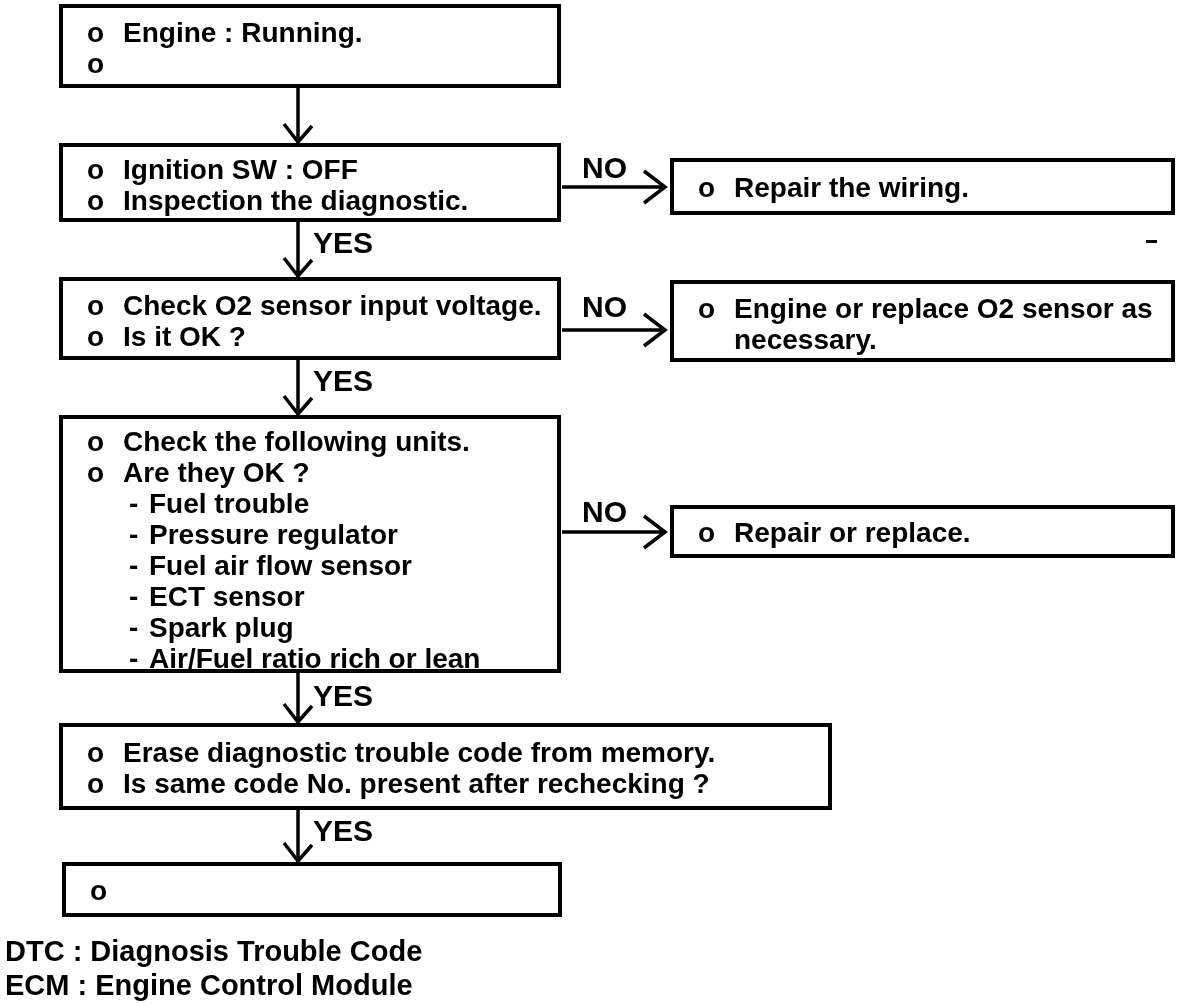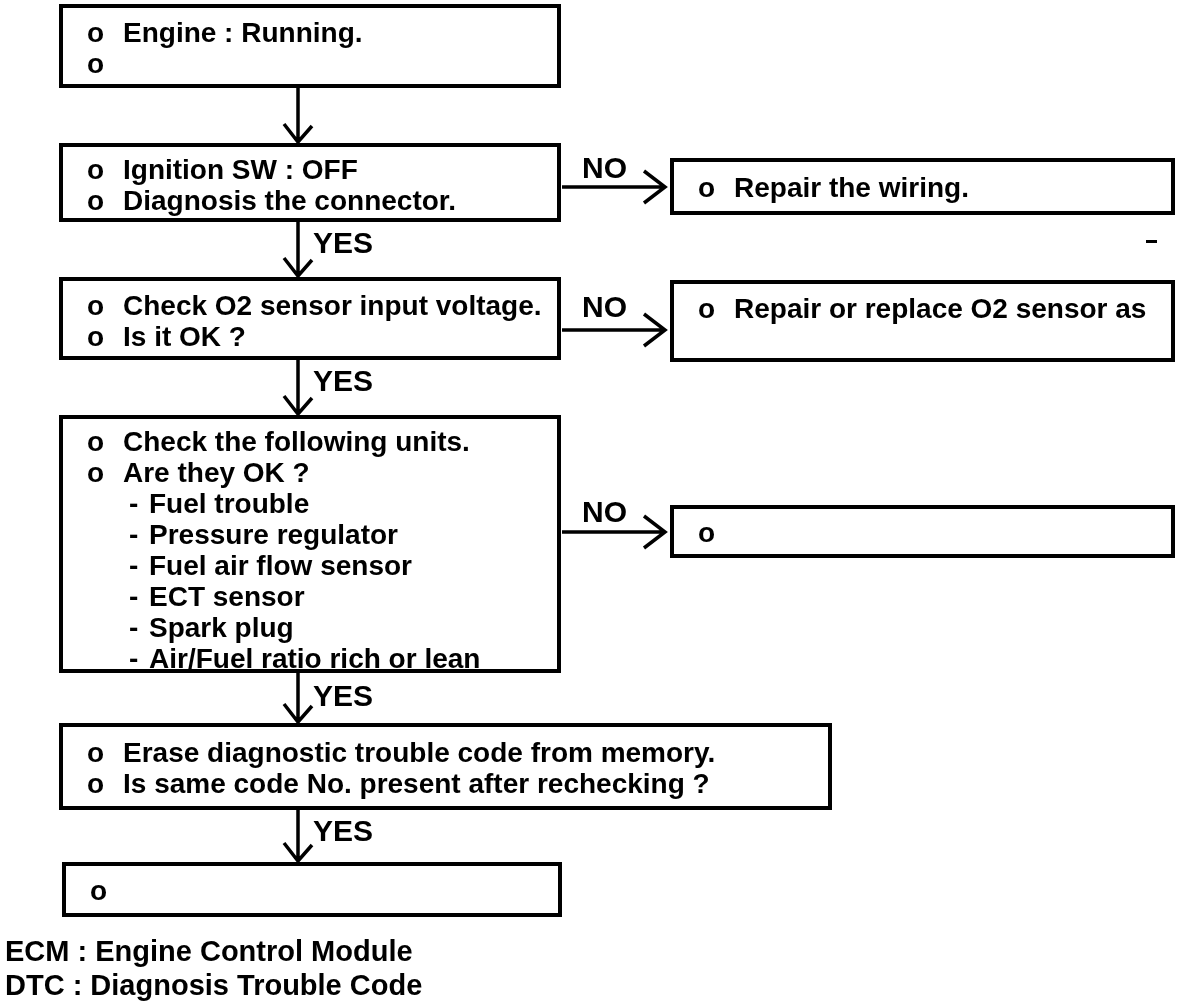--- a/index.html
+++ b/index.html
@@ -74,21 +74,21 @@
     </div>
   </div>
 
   <div class="box" id="b2">
     <div class="line">
       <span class="bullet">o</span>
       <span class="txt">Ignition SW : OFF</span>
     </div>
     <div class="line">
       <span class="bullet">o</span>
-      <span class="txt">Diagnosis the connector.</span>
+      <span class="txt">Inspection the diagnostic.</span>
     </div>
   </div>
 
   <div class="box" id="b3">
     <div class="line">
       <span class="bullet">o</span>
       <span class="txt">Check O2 sensor input voltage.</span>
     </div>
     <div class="line">
       <span class="bullet">o</span>
@@ -151,38 +151,43 @@
   <div class="box" id="r1">
     <div class="line">
       <span class="bullet">o</span>
       <span class="txt">Repair the wiring.</span>
     </div>
   </div>
 
   <div class="box" id="r2">
     <div class="line">
       <span class="bullet">o</span>
-      <span class="txt">Repair or replace O2 sensor as</span>
+      <span class="txt">Engine or replace O2 sensor as</span>
+    </div>
+    <div class="line cont">
+      <span class="bullet"></span>
+      <span class="txt">necessary.</span>
     </div>
   </div>
 
   <div class="box" id="r3">
     <div class="line">
       <span class="bullet">o</span>
+      <span class="txt">Repair or replace.</span>
     </div>
   </div>
 
   <span class="lbl" id="yes1">YES</span>
   <span class="lbl" id="yes2">YES</span>
   <span class="lbl" id="yes3">YES</span>
   <span class="lbl" id="yes4">YES</span>
   <span class="lbl" id="no1">NO</span>
   <span class="lbl" id="no2">NO</span>
   <span class="lbl" id="no3">NO</span>
 
   <div id="footer">
+    <div>DTC : Diagnosis Trouble Code</div>
     <div>ECM : Engine Control Module</div>
-    <div>DTC : Diagnosis Trouble Code</div>
   </div>
 
   <div id="stray-dash"></div>
 
 </div>
 
 </body></html>

